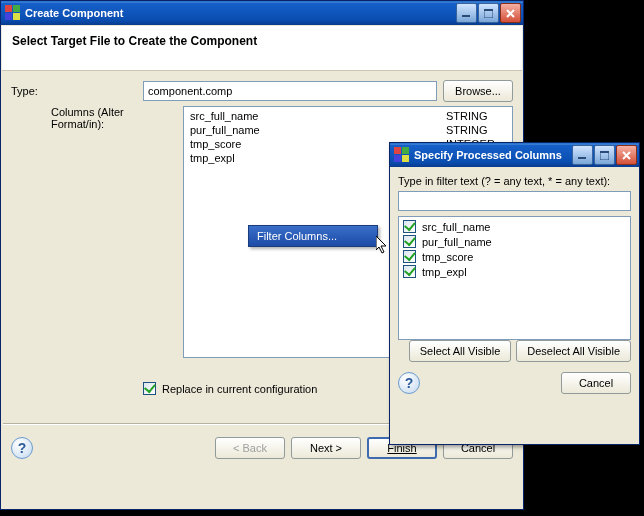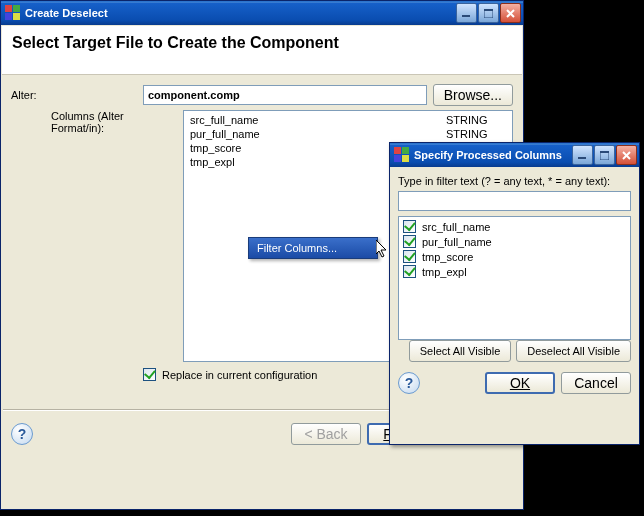--- a/index.html
+++ b/index.html
@@ -63,45 +63,44 @@
   .main-window {
     top: 0; left: 0;
     width: 524px; height: 510px;
   }
   .header-area {
     background: #fff;
     padding: 8px 10px 22px 10px;
     border-bottom: 1px solid #cac6b6;
     margin: 1px;
     font-weight: bold;
-    font-size: 16px;
+    font-size: 12px;
   }
   .content-area {
     padding: 8px 10px 10px 10px;
   }
   .row { display: flex; align-items: center; margin-bottom: 4px; gap: 6px; }
   .label { width: 126px; }
   .text-input {
     flex: 1;
     height: 20px;
     border: 1px solid #7f9db9;
     background: #fff;
     padding: 2px 4px;
     font-family: inherit;
     font-size: 11px;
-    font-weight: bold;
   }
   .btn {
     height: 22px;
     padding: 0 10px;
     background: linear-gradient(to bottom, #fff, #ece9d8);
     border: 1px solid #919b9c;
     border-radius: 3px;
     font-family: inherit;
-    font-size: 14px;
+    font-size: 11px;
     cursor: default;
     display: inline-flex;
     align-items: center;
     justify-content: center;
     min-width: 70px;
   }
   .btn.disabled { color: #a0a0a0; }
   .btn.default {
     border: 2px solid #3e6bb0;
     text-decoration: underline;
@@ -114,39 +113,39 @@
     background: #fff;
     overflow: auto;
     padding: 2px;
     position: relative;
   }
   .list-row { display: flex; padding: 1px 4px; }
   .list-row .col-name { flex: 1; }
   .list-row .col-type { width: 60px; }
   .context-menu {
     position: absolute;
-    top: 126px; left: 64px;
+    top: 118px; left: 64px;
     width: 130px;
     border: 1px solid #1a3c7a;
     background: #fdfdfd;
     box-shadow: 2px 2px 3px rgba(0,0,0,0.3);
   }
   .context-item {
     background: linear-gradient(to bottom, #3a6fca, #1b4ba6);
     color: #fff;
     padding: 4px 8px;
     font-size: 11px;
   }
   .cursor-arrow {
     position: absolute;
     top: 129px; left: 192px;
     width: 14px; height: 20px;
     pointer-events: none;
   }
-  .checkbox-row { display: flex; align-items: center; gap: 6px; margin-top: 6px; margin-left: 132px; }
+  .checkbox-row { display: flex; align-items: center; gap: 6px; margin-top: 24px; margin-left: 132px; }
   .checkbox {
     width: 13px; height: 13px;
     border: 1px solid #1c5180;
     background: linear-gradient(to bottom right, #dbe6ef, #fff);
     display: inline-flex;
     align-items: center;
     justify-content: center;
   }
   .checkbox.checked::after {
     content: "";
@@ -207,21 +206,21 @@
 <div class="window main-window">
   <div class="titlebar">
     <span class="titlebar-icon">
       <svg width="16" height="16">
           <rect x="0" y="0" width="7" height="7" fill="#d44"></rect>
           <rect x="8" y="0" width="7" height="7" fill="#4a4"></rect>
           <rect x="0" y="8" width="7" height="7" fill="#44d"></rect>
           <rect x="8" y="8" width="7" height="7" fill="#dd4"></rect>
         </svg>
     </span>
-    <span class="title-text">Create Deselect</span>
+    <span class="title-text">Create Component</span>
     <div class="window-controls">
       <div class="win-btn">
           <svg width="9" height="9">
             <rect x="0" y="6" width="8" height="2" fill="#2a4a78"></rect>
           </svg>
         </div>
       <div class="win-btn">
           <svg width="9" height="9">
             <rect x="0" y="0" width="9" height="9" fill="none" stroke="#2a4a78" stroke-width="1"></rect>
             <rect x="0" y="0" width="9" height="2" fill="#2a4a78"></rect>
@@ -233,21 +232,21 @@
             <line x1="8" y1="1" x2="1" y2="8" stroke="#fff" stroke-width="2"></line>
           </svg>
         </div>
     </div>
   </div>
 
   <div class="header-area">Select Target File to Create the Component</div>
 
   <div class="content-area">
     <div class="row">
-      <span class="label">Alter:</span>
+      <span class="label">Type:</span>
       <input class="text-input" value="component.comp" style="">
       <button class="btn">Browse...</button>
     </div>
 
     <div class="columns-row">
       <span class="label">Columns (Alter Format/in):</span>
       <div class="listbox">
         <div class="list-row">
           <span class="col-name">src_full_name</span>
           <span class="col-type">STRING</span>
@@ -278,20 +277,21 @@
       <span class="checkbox checked"></span>
       <span>Replace in current configuration</span>
     </div>
   </div>
 
   <div class="separator"></div>
 
   <div class="btn-bar">
     <span class="help help-icon">?</span>
     <button class="btn disabled">&lt; Back</button>
+    <button class="btn">Next &gt;</button>
     <button class="btn default">Finish</button>
     <button class="btn">Cancel</button>
   </div>
 </div>
 
 <div class="window popup-window">
   <div class="titlebar">
     <span class="titlebar-icon">
       <svg width="16" height="16">
           <rect x="0" y="0" width="7" height="7" fill="#d44"></rect>
@@ -346,17 +346,16 @@
     </div>
 
     <div class="popup-btn-row small">
       <button class="btn">Select All Visible</button>
       <button class="btn">Deselect All Visible</button>
     </div>
 
     <div class="popup-bottom">
       <span class="help-icon">?</span>
       <div style="flex:1"></div>
-      <button class="btn default" style="min-width:70px">OK</button>
       <button class="btn" style="min-width:70px">Cancel</button>
     </div>
   </div>
 </div>
 
 </body></html>

